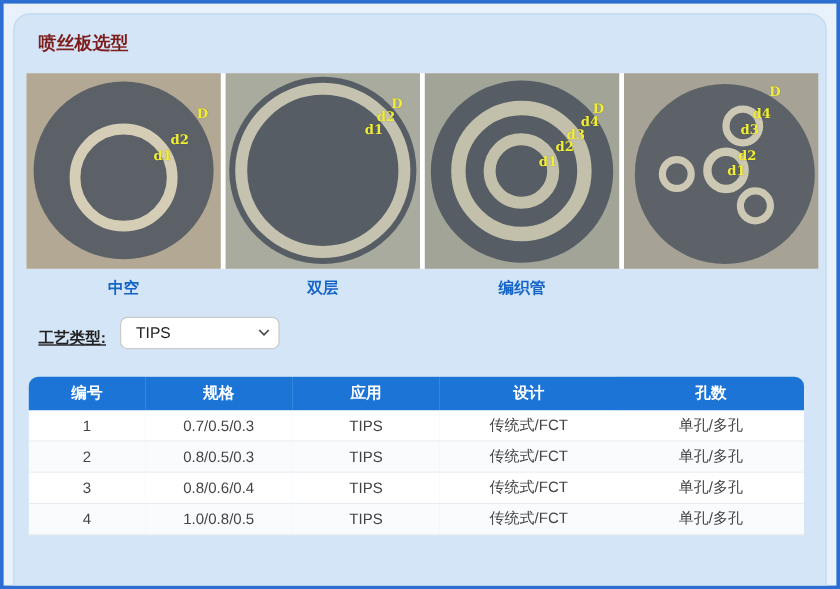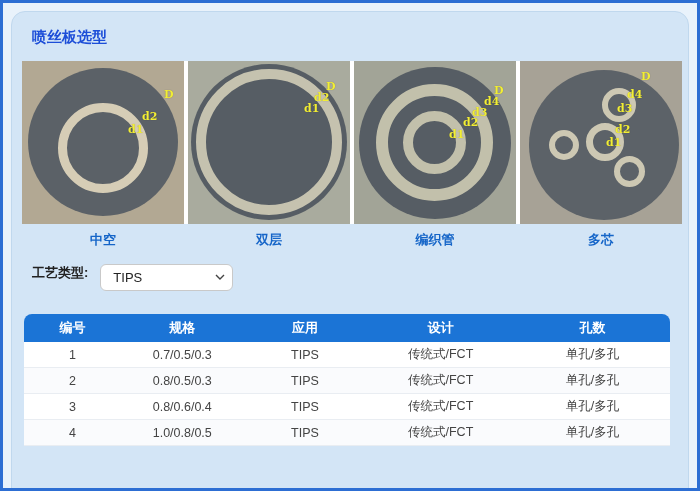--- a/index.html
+++ b/index.html
@@ -16,21 +16,21 @@
     width: 678px; height: 500px;
     background: #d3e5f6;
     border: 1px solid #c0d8ee;
     border-radius: 14px 14px 0 0;
     overflow: hidden;
   }
   .page-title {
     margin: 16px 0 16px 20px;
     font-size: 15px;
     font-weight: bold;
-    color: #1d4ed8;
+    color: #7f1d1d;
     line-height: 17px;
   }
   
   .gallery { display: flex; margin: 8px 10px 0; }
   .shot {
     position: relative;
     width: 162px; height: 163px;
     overflow: hidden;
     flex: 0 0 auto;
   }
@@ -93,21 +93,21 @@
   .note {
     margin: 11px 10px 0;
     padding: 7px 10px;
     background: rgba(255,255,255,0.45);
     border-radius: 8px;
     font-size: 12px;
     line-height: 1.65;
     color: #2b2b2b;
   }
   
-  .filter-row { margin: 13px 10px 0 20px; display: flex; align-items: flex-start; height: 27px; }
+  .filter-row { margin: 13px 10px 0 20px; display: flex; align-items: flex-end; height: 27px; text-decoration: underline; }
   .filter-label { font-size: 13px; font-weight: bold; color: #222; margin-right: 12px; }
   .select-wrap { position: relative; width: 133px; height: 27px; }
   .select-wrap select {
     width: 100%; height: 100%;
     appearance: none; -webkit-appearance: none;
     background: #ffffff;
     border: 1px solid #c9c9c9;
     border-radius: 6px;
     padding: 0 24px 0 12px;
     font-size: 13px;
@@ -188,21 +188,20 @@
       <span class="dim-label l2">d3</span>
       <span class="dim-label l3">d2</span>
       <span class="dim-label l4">d1</span>
     </div>
   </div>
 
   <div class="captions">
     <div class="caption">中空</div>
     <div class="caption">双层</div>
     <div class="caption">编织管</div>
-    <div class="caption">多芯</div>
   </div>
 
 
   <div class="filter-row">
     <span class="filter-label">工艺类型:</span>
     <span class="select-wrap">
       <select>
         <option>TIPS</option>
       </select>
       <span class="chev">

